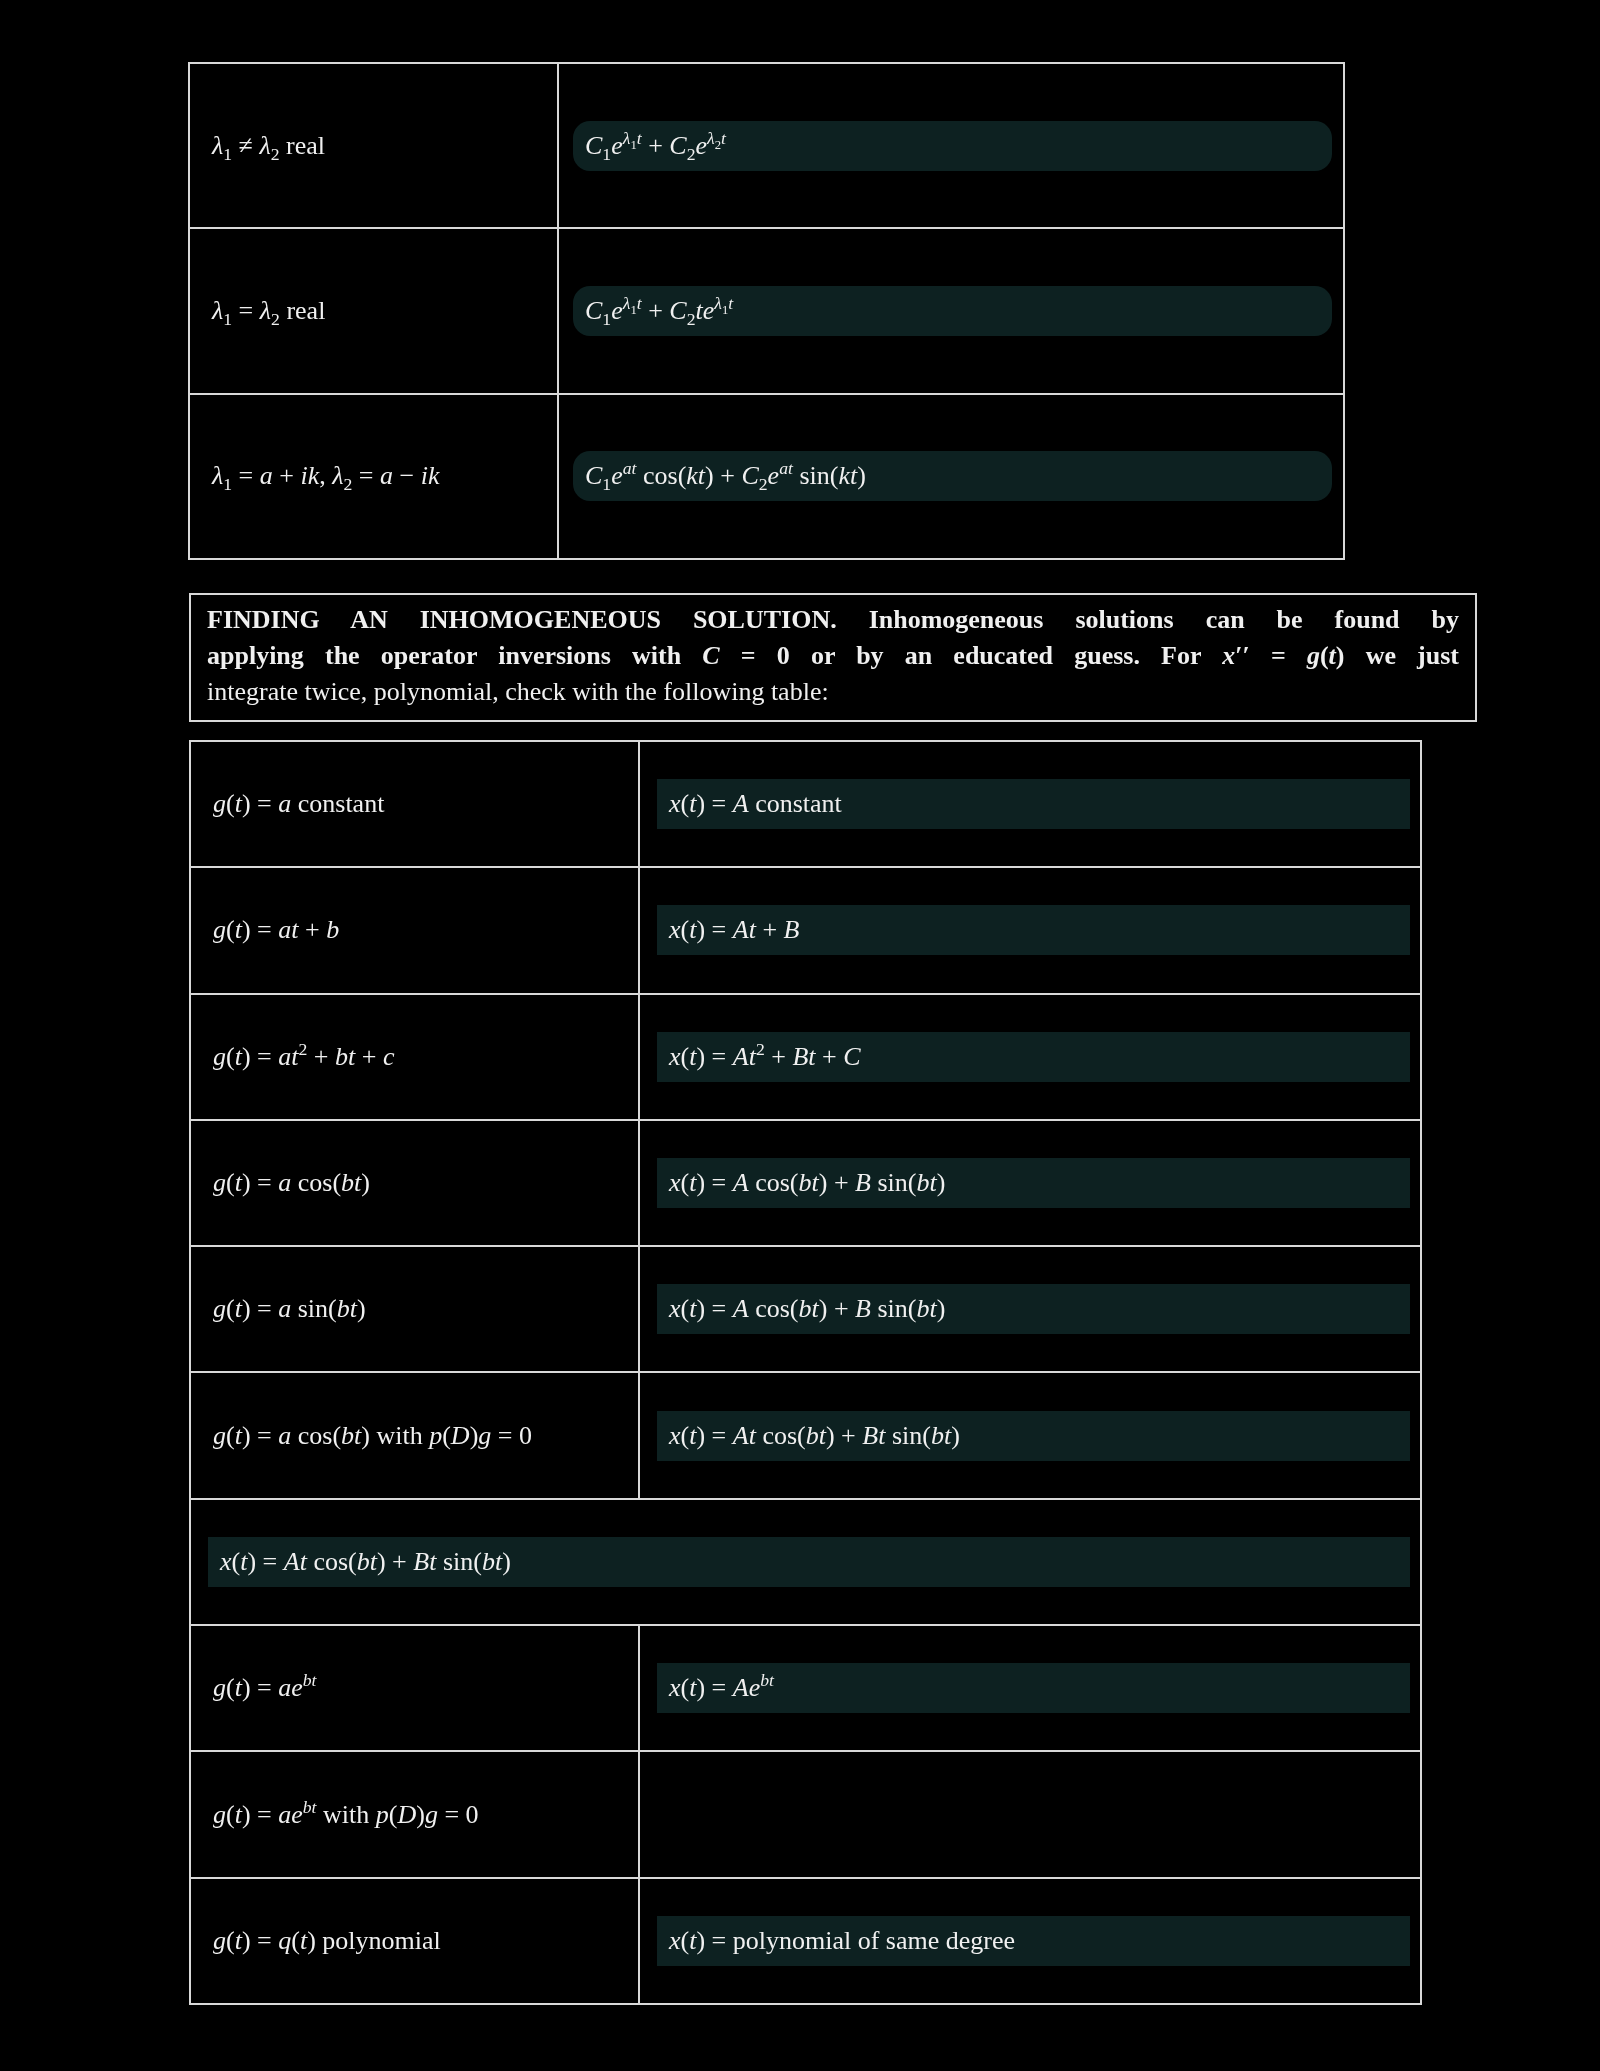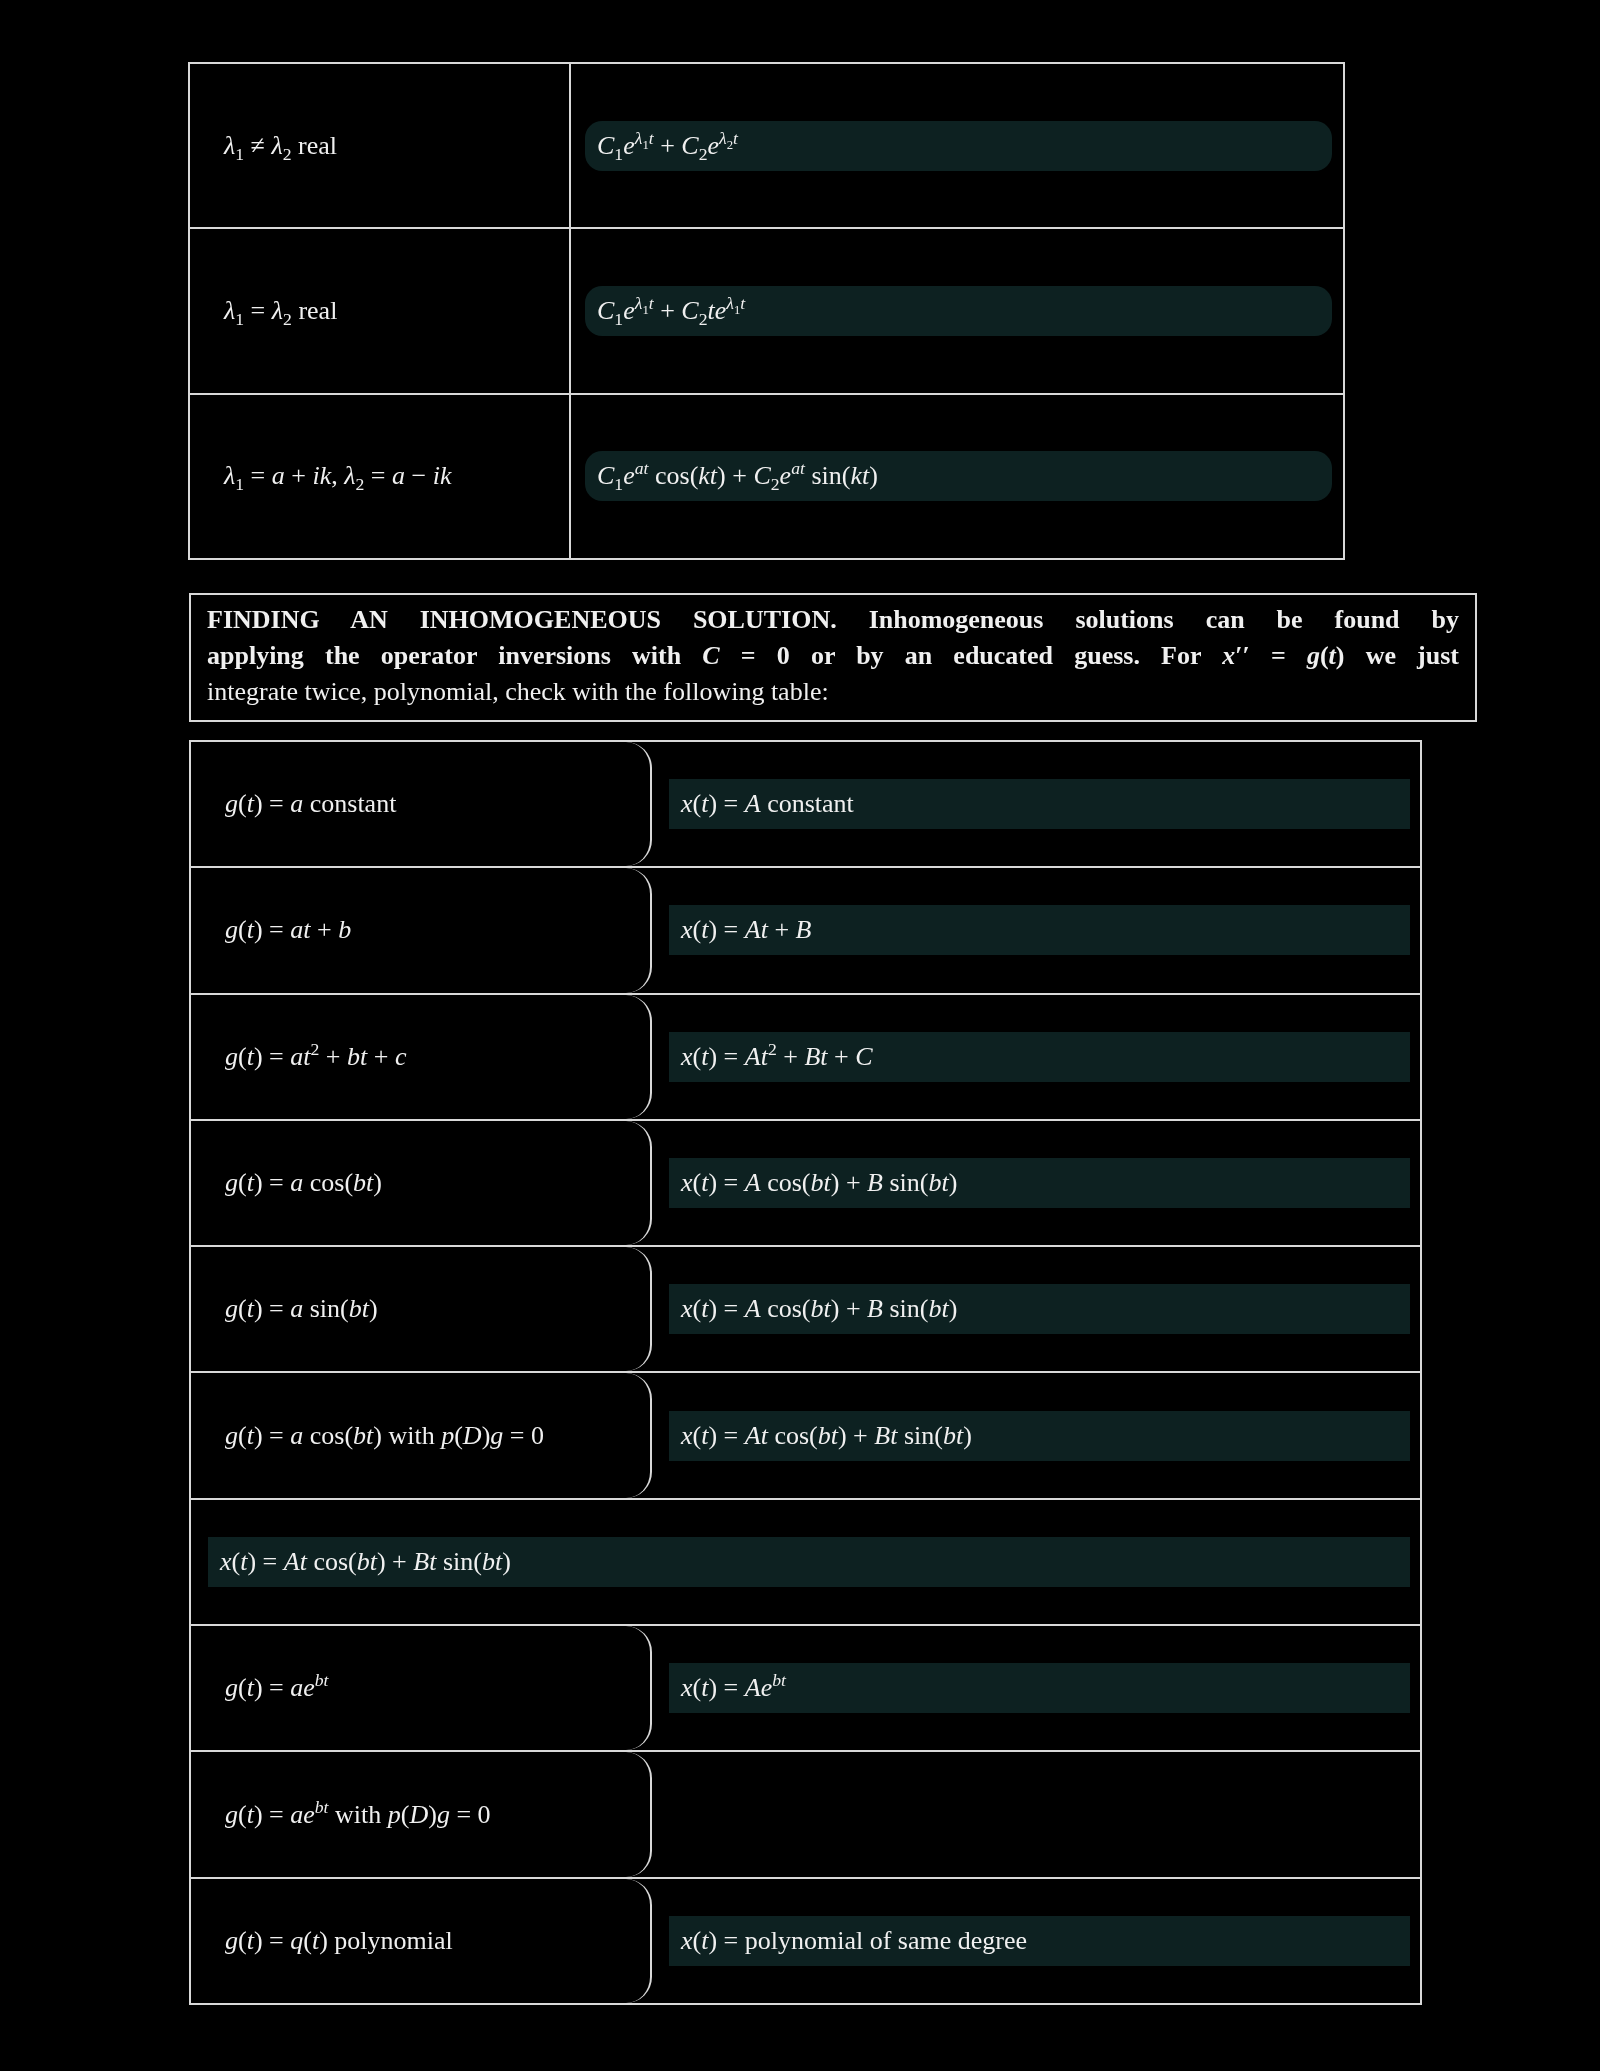--- a/index.html
+++ b/index.html
@@ -25,35 +25,35 @@
     border:2px solid var(--line);
     display:flex;flex-direction:column;
   }
   .row{flex:1 1 0;display:flex;min-height:0;}
   .row + .row{border-top:2px solid var(--line);justify-content:space-between;}
   .cell{box-sizing:border-box;}
   .cell.label{
     display:flex;align-items:center;
     padding-left:22px;
     border-right:2px solid var(--line);
-    font-size:26px;white-space:nowrap;margin-left:12px;
+    font-size:26px;white-space:nowrap;
   }
   .cell.value{flex:1;display:flex;align-items:center;min-width:0;}
   .hl{
     flex:1;background:var(--hl);
     padding:10px 12px;font-size:26px;
     white-space:nowrap;box-sizing:border-box;
   }
 
   #t1{left:188px;top:62px;width:1157px;height:498px;}
   #t1 .label{width:369px;}
   #t1 .hl{margin:0 11px 0 14px;border-radius:17px;}
 
   #t2{left:189px;top:740px;width:1233px;height:1265px;}
-  #t2 .label{width:449px;border-radius:26px;}
+  #t2 .label{width:449px;}
   #t2 .hl{margin:0 10px 0 17px;}
 
   .note{
     position:absolute;left:189px;top:593px;width:1288px;
     box-sizing:border-box;border:2px solid var(--line);
     padding:7px 16px 10px 16px;
     font-size:26px;line-height:36px;
   }
   .note p{margin:0;}
   .jline{text-align:justify;text-align-last:justify;font-weight:bold;}

